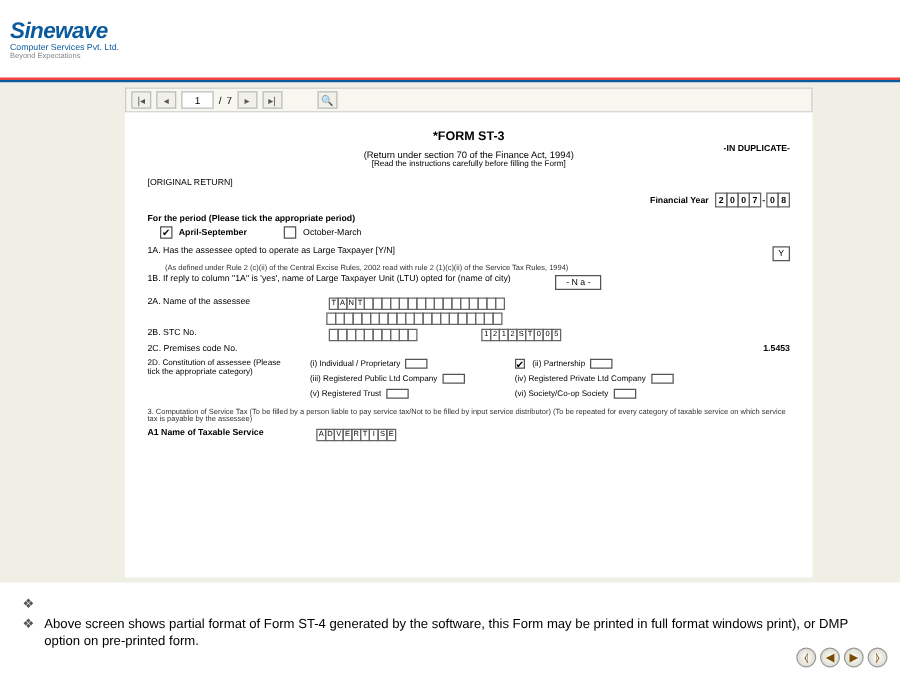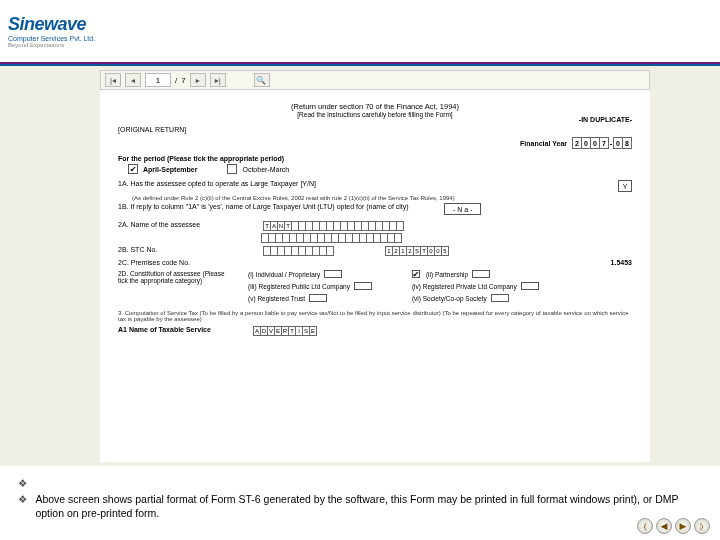--- a/index.html
+++ b/index.html
@@ -1,17 +1,17 @@
 <!DOCTYPE html>
 <html><head>
 <meta charset="utf-8">
 <style>
   * { box-sizing: border-box; margin: 0; padding: 0; }
   body { width: 720px; height: 540px; font-family: Arial, sans-serif; background: #fff; overflow: hidden; position: relative; }
-  .header { height: 64px; display: flex; align-items: center; padding: 0 8px; border-bottom: 2px solid #701a75; background: #fff; }
+  .header { height: 64px; display: flex; align-items: center; padding: 0 8px; border-bottom: 2px solid #ef4444; background: #fff; }
   .logo { width: 120px; }
   .logo-main { font-family: 'Arial Black', Arial; font-size: 18px; color: #0a5a9e; font-style: italic; font-weight: 900; letter-spacing: -0.5px; }
   .logo-sub { font-size: 7px; color: #0a5a9e; }
   .logo-tag { font-size: 6px; color: #888; }
   .title { flex: 1; text-align: center; font-size: 22px; font-weight: bold; color: #000; padding-right: 60px; }
   .rule { height: 2px; background: #0a5a9e; }
   .form-wrap { height: 400px; background: #efefe5; padding: 4px 70px 4px 100px; overflow: hidden; }
   .toolbar { height: 20px; background: #f7f7f0; border: 1px solid #ccc; display: flex; align-items: center; gap: 4px; padding: 0 4px; font-size: 8px; }
   .tbtn { width: 16px; height: 14px; border: 1px solid #bbb; background: #f0f0e8; display: flex; align-items: center; justify-content: center; font-size: 8px; color: #555; cursor: pointer; }
   .tinput { width: 26px; height: 14px; font-size: 8px; border: 1px solid #bbb; background: #fff; text-align: center; }
@@ -65,20 +65,21 @@
     <input class="tinput" value="1" style="">
     <span>/</span>
     <span>7</span>
     <div class="tbtn">▸</div>
     <div class="tbtn">▸|</div>
     <div style="width:20px"></div>
     <div class="tbtn">🔍</div>
   </div>
 
   <div class="form-page">
+    <div class="form-title">*FORM ST-3</div>
     <div class="dup">-IN DUPLICATE-</div>
     <div class="sub1">(Return under section 70 of the Finance Act, 1994)</div>
     <div class="sub2">[Read the instructions carefully before filling the Form]</div>
     <div class="origret">[ORIGINAL RETURN]</div>
 
     <div class="fy">
       <span>Financial Year</span>
       <div class="cells">
         <div class="cell">2</div>
         <div class="cell">0</div>
@@ -249,21 +250,21 @@
     </div>
   </div>
 </div>
 
 <div class="footer">
   <div class="bullet">
       <span class="diamond">❖</span>
     </div>
   <div class="bullet">
       <span class="diamond">❖</span>
-      <span>Above screen shows partial format of Form ST-6 generated by the software, this Form may be printed in full format windows print), or DMP option on pre-printed form.</span>
+      <span>Above screen shows partial format of Form ST-4 generated by the software, this Form may be printed in full format windows print), or DMP option on pre-printed form.</span>
     </div>
 </div>
 
 <div class="navicons">
   <div class="nav">⦉</div>
   <div class="nav">◀</div>
   <div class="nav">▶</div>
   <div class="nav">⦊</div>
 </div>
 

